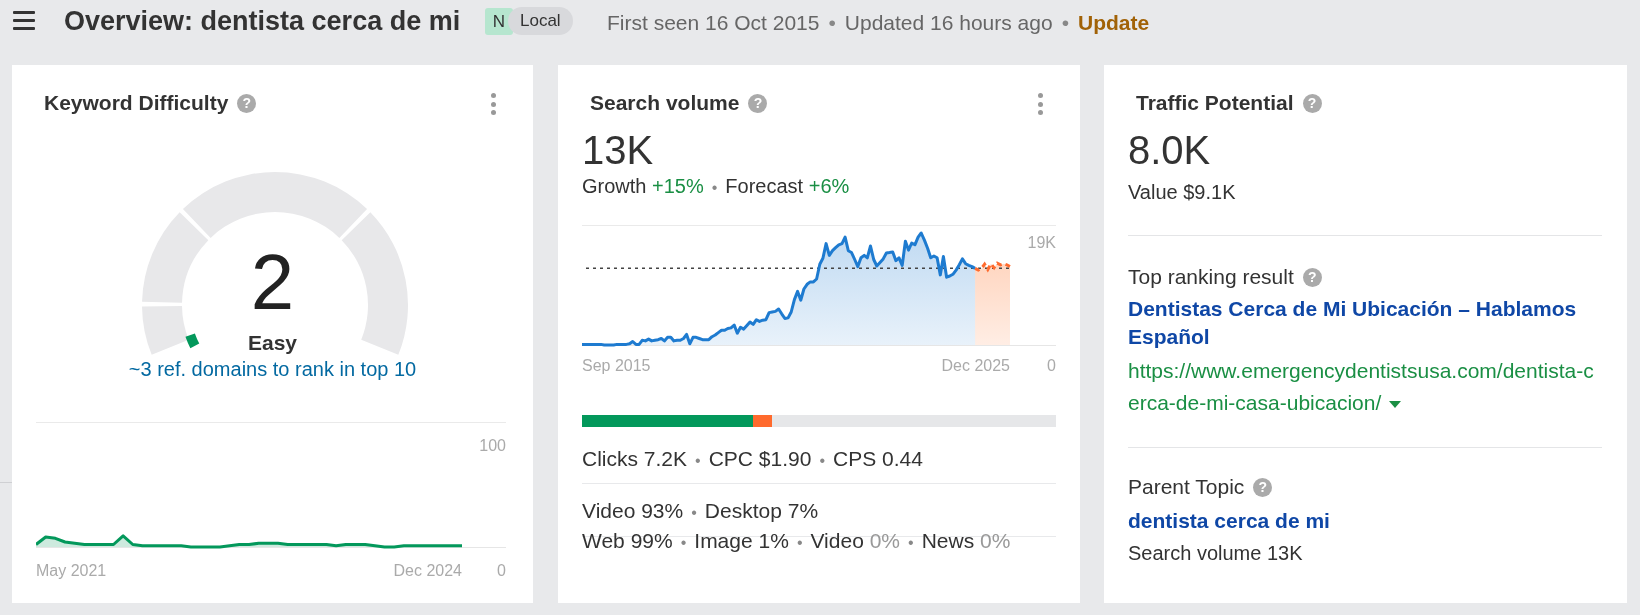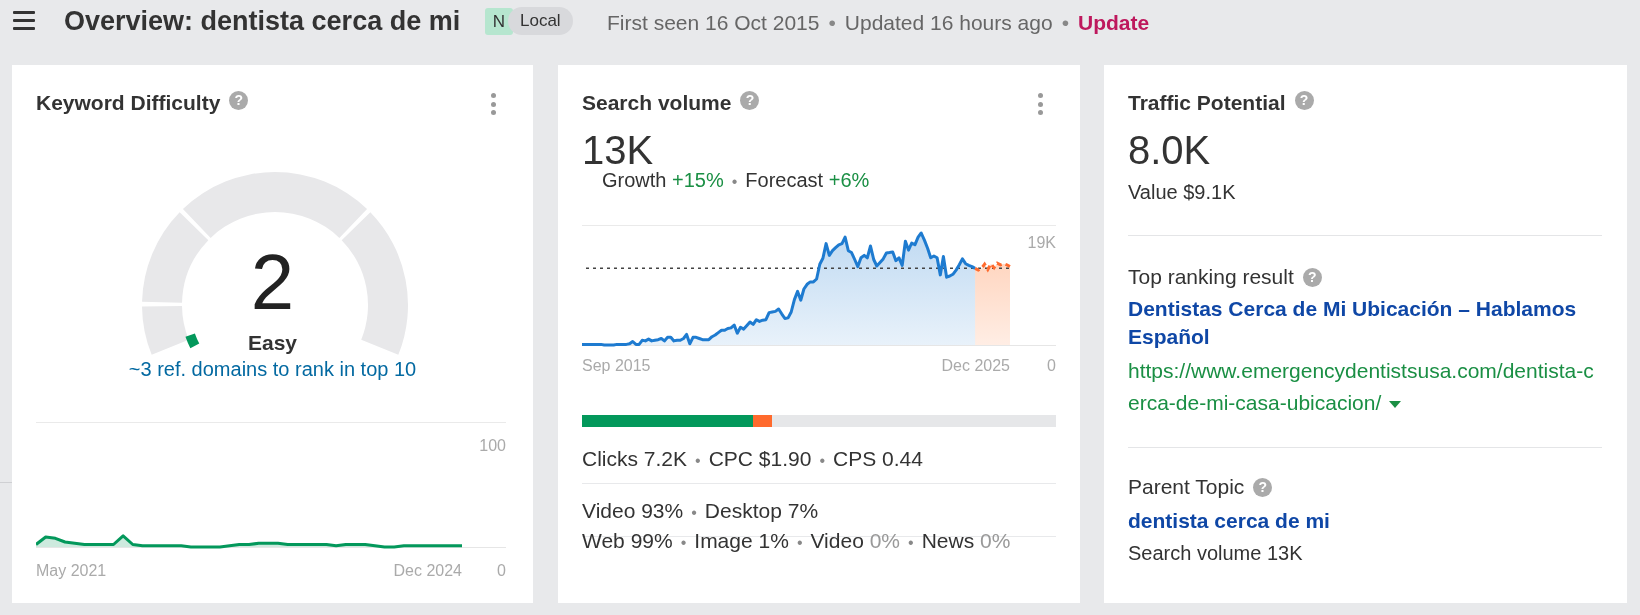--- a/index.html
+++ b/index.html
@@ -7,45 +7,45 @@
   body { background: #e8e9eb; font-family: "Liberation Sans", sans-serif; color: #333; position: relative; }
 
   .header { position: absolute; left: 0; top: 0; width: 1640px; height: 46px; }
   .hamburger { position: absolute; left: 13px; top: 11px; width: 22px; height: 19px; display: flex; flex-direction: column; justify-content: space-between; cursor: pointer; }
   .hamburger span { display: block; height: 3px; background: #333; border-radius: 1px; }
   .page-title { position: absolute; left: 64px; top: 6px; font-size: 27px; font-weight: bold; color: #333; white-space: nowrap; }
   .badge-n { position: absolute; left: 485px; top: 8px; width: 28px; height: 27px; background: #b6e6cf; color: #333; font-size: 17px; line-height: 27px; text-align: center; border-radius: 3px; }
   .badge-local { position: absolute; left: 508px; top: 7px; height: 28px; padding: 0 12px; background: #d8d9dc; color: #333; font-size: 17px; line-height: 28px; border-radius: 14px; }
   .meta { position: absolute; left: 607px; top: 11px; font-size: 21px; color: #666; white-space: nowrap; }
   .meta .dot { margin: 0 9px; color: #888; }
-  .meta .update { color: #be185d; font-weight: bold; cursor: pointer; }
+  .meta .update { color: #a16207; font-weight: bold; cursor: pointer; }
 
   .card { position: absolute; top: 65px; height: 538px; background: #fff; }
   .card-kd { left: 12px; width: 521px; }
   .card-sv { left: 558px; width: 522px; }
   .card-tp { left: 1104px; width: 523px; }
   .left-strip { position: absolute; left: 0; top: 65px; width: 12px; height: 538px; background: #e8e9eb; }
   .left-strip-line { position: absolute; left: 0; top: 417px; width: 12px; height: 1px; background: #cfd0d3; }
 
-  .card-title { position: absolute; left: 24px; top: 26px; font-size: 21px; font-weight: bold; color: #333; white-space: nowrap; display: flex; }
+  .card-title { position: absolute; left: 32px; top: 26px; font-size: 21px; font-weight: bold; color: #333; white-space: nowrap; display: flex; align-items: center; }
   .help-icon { display: inline-block; width: 19px; height: 19px; border-radius: 50%; background: #aaa; color: #fff; font-size: 14px; line-height: 19px; text-align: center; font-weight: bold; margin-left: 9px; cursor: pointer; }
   .kebab { position: absolute; top: 28px; width: 10px; height: 22px; display: flex; flex-direction: column; justify-content: space-between; align-items: center; cursor: pointer; }
   .kebab span { width: 5px; height: 5px; border-radius: 50%; background: #999; }
 
   
   .gauge { position: absolute; left: 118px; top: 100px; width: 290px; height: 250px; }
   .kd-value { position: absolute; left: 0; width: 521px; top: 178px; text-align: center; font-size: 78px; color: #222; line-height: 1; }
   .kd-label { position: absolute; left: 0; width: 521px; top: 266px; text-align: center; font-size: 21px; font-weight: bold; color: #333; }
   .kd-sub { position: absolute; left: 0; width: 521px; top: 293px; text-align: center; font-size: 20px; color: #0369a1; }
   .kd-chart { position: absolute; left: 24px; top: 357px; width: 470px; height: 160px; }
   .axis-text { font-family: "Liberation Sans", sans-serif; font-size: 16px; fill: #aaa; }
 
   
   .big-num { position: absolute; left: 24px; top: 63px; font-size: 40px; color: #333; }
-  .sv-growth { position: absolute; left: 24px; top: 104px; font-size: 20px; color: #333; white-space: nowrap; margin-left: 20px; }
+  .sv-growth { position: absolute; left: 24px; top: 110px; font-size: 20px; color: #333; white-space: nowrap; }
   .green { color: #1a8f44; }
   .gray { color: #999; }
   .sep-dot { margin: 0 8px; color: #888; font-size: 16px; }
   .sv-chart { position: absolute; left: 24px; top: 160px; width: 474px; height: 162px; }
   .clicks-bar { position: absolute; left: 24px; top: 350px; width: 474px; height: 12px; background: #e6e7e9; }
   .clicks-bar .seg { position: absolute; top: 0; height: 12px; }
   .sv-row { position: absolute; left: 24px; width: 474px; font-size: 21px; color: #333; white-space: nowrap; }
   .row-divider { position: absolute; left: 24px; width: 474px; height: 1px; background: #e8e9eb; }
 
   

